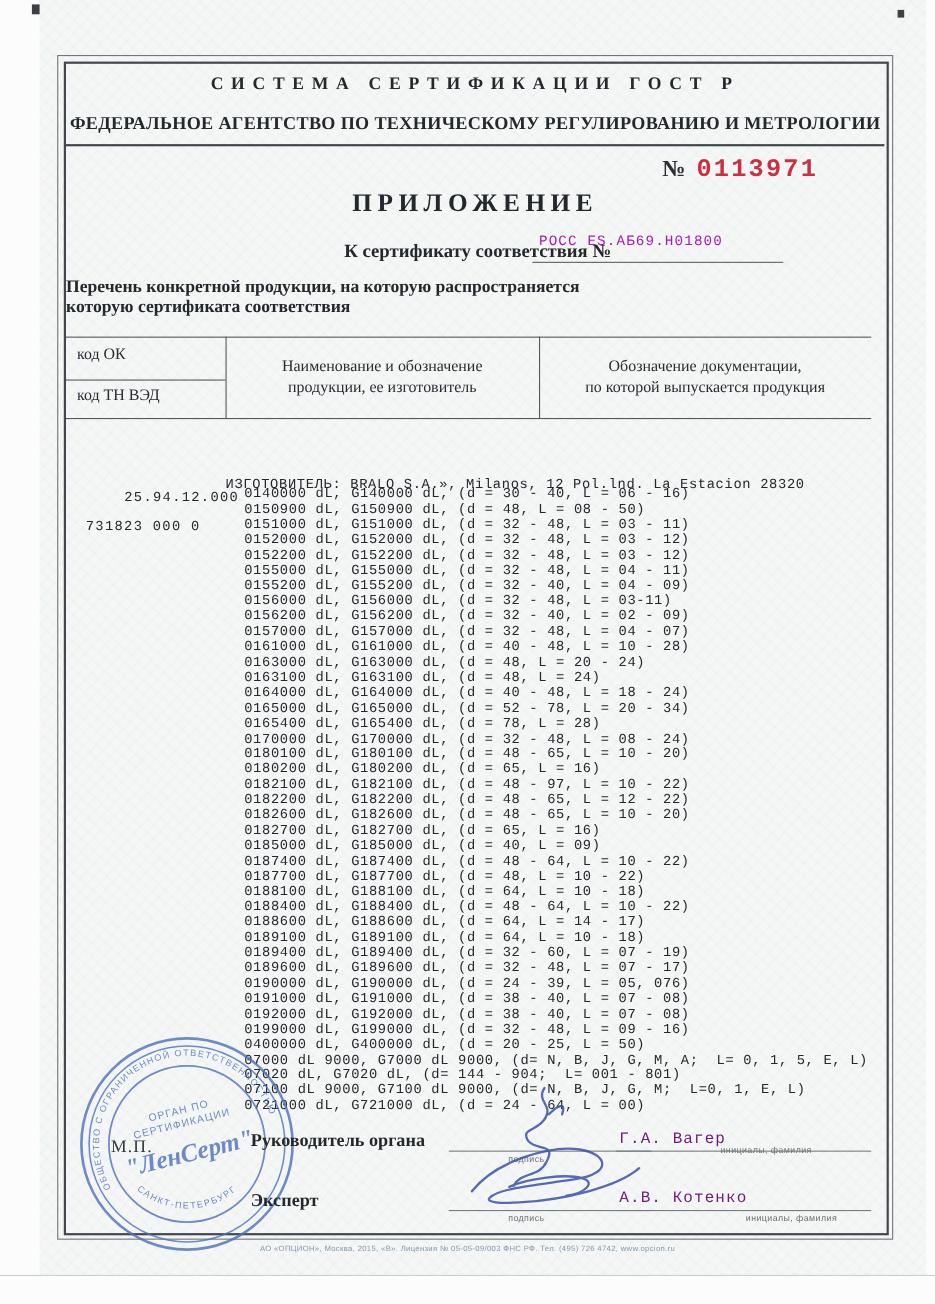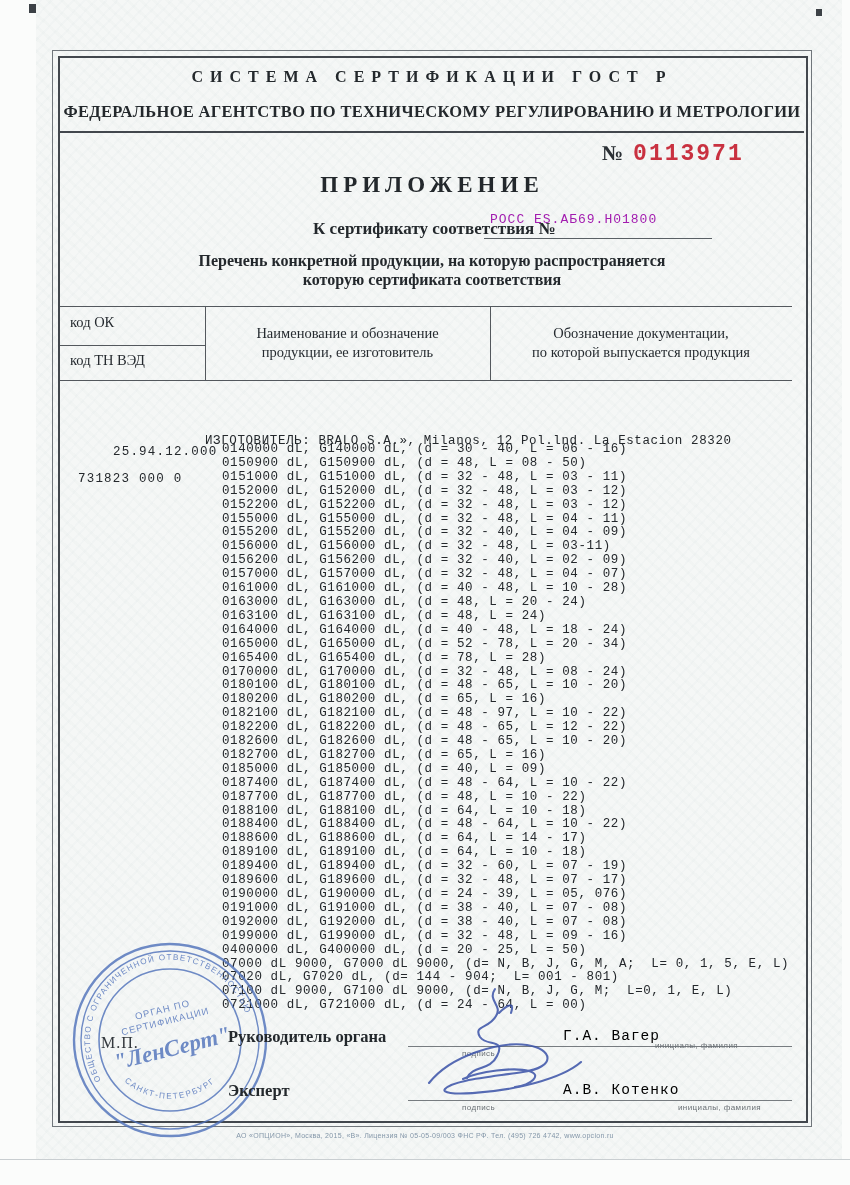--- a/index.html
+++ b/index.html
@@ -53,21 +53,21 @@
   }
   .cert-number{
     position:absolute; left:490px; top:212px;
     font-family:"Liberation Mono","DejaVu Sans Mono",monospace;
     font-size:13px; letter-spacing:1px; color:#a21caf; white-space:pre;
   }
   .cert-underline{
     position:absolute; left:484px; top:238px; width:228px; height:0;
     border-top:1px solid #5a6065;
   }
-  .scope-line{position:absolute; left:60px; width:744px; text-align:center; font-weight:700; font-size:16px; white-space:nowrap;}
+  .scope-line{position:absolute; left:60px; width:744px; text-align:left; font-weight:700; font-size:16px; white-space:nowrap;}
   .scope-1{top:252px;} .scope-2{top:271px;}
 
   .tl{position:absolute; background:#53585d;}
   .t-h{height:1.2px;} .t-v{width:1.2px;}
   .th-text{position:absolute; font-size:14.5px; color:#262b30;}
   .th-center{text-align:center; line-height:19px;}
 
   .mono{
     font-family:"Liberation Mono","DejaVu Sans Mono",monospace;
     color:#24282c; letter-spacing:0.6px; white-space:pre;
@@ -81,21 +81,21 @@
   .mp-label{position:absolute; left:101px; top:1034px; font-size:16px; color:#33383d; letter-spacing:1px;}
 
   .sig-role{position:absolute; left:228px; font-weight:700; font-size:16.5px; white-space:nowrap;}
   .sig-line{position:absolute; height:0; border-top:1px solid #777c80;}
   .sig-caption{
     position:absolute; font-size:8px; color:#6b7176;
     font-family:"Liberation Sans","DejaVu Sans",sans-serif; letter-spacing:0.4px;
   }
   .sig-name{
     position:absolute; font-family:"Liberation Mono","DejaVu Sans Mono",monospace;
-    font-size:14.5px; letter-spacing:1px; color:#000000; white-space:pre;
+    font-size:14.5px; letter-spacing:1px; color:#701a75; white-space:pre;
   }
   .sign-svg{position:absolute; left:403px; top:983px; width:195px; height:138px;}
 
   .footer-imprint{
     position:absolute; left:0; top:1132px; width:850px; text-align:center;
     font-family:"Liberation Sans","DejaVu Sans",sans-serif;
     font-size:7px; color:#8497a9; letter-spacing:0.3px;
   }
   .bottom-edge{position:absolute; left:0; top:1159px; width:850px; height:0; border-top:1px solid #c9ced1;}
 </style>

